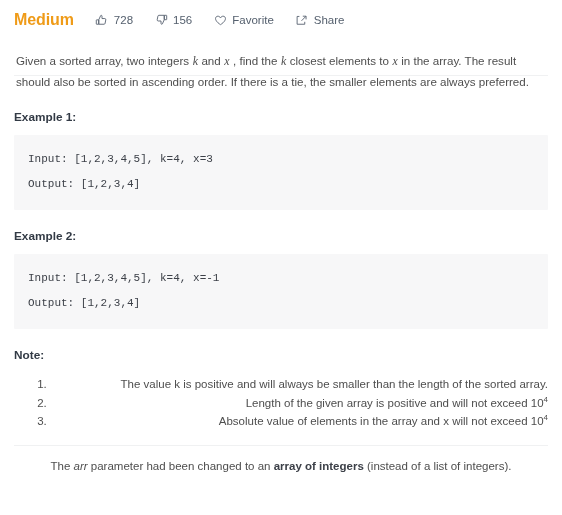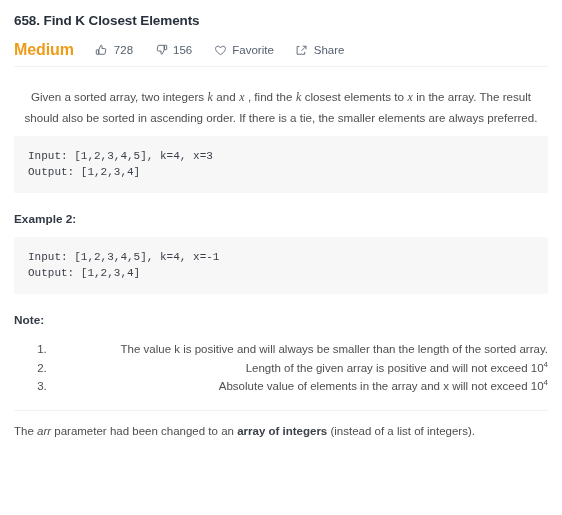--- a/index.html
+++ b/index.html
@@ -76,25 +76,24 @@
   }
 
   
   .content {
     padding-top: 18px;
     color: #4e4e4e;
     font-size: 11.6px;
     line-height: 19.5px;
   }
   .desc {
-    margin: 8px;
+    margin: 2px;
     color: #4e4e4e;
     font-size: 11.6px;
     line-height: 19.5px;
-    text-align: center;
   }
   .katex-var {
     font-family: "Liberation Serif", serif;
     font-style: italic;
     font-size: 11.8px;
     padding: 0 3.5px;
     color: #4e4e4e;
   }
 
   .section-head {
@@ -105,21 +104,21 @@
     margin-bottom: 0;
     line-height: 17px;
   }
 
   pre.code-block {
     background: #f7f7f8;
     margin: 9px 0 0 0;
     padding: 12px 14px 13px 14px;
     font-family: "Liberation Mono", monospace;
     font-size: 11px;
-    line-height: 16px;
+    line-height: 25px;
     color: #3c4048;
     white-space: pre;
     border-radius: 1px;
   }
 
   ol.note-list {
     margin: 11px 0 0 0;
     padding-left: 36px;
     color: #4e4e4e;
     font-size: 11.5px;
@@ -143,36 +142,35 @@
     margin-top: 11px;
     font-size: 11.5px;
     line-height: 18.5px;
     color: #4e4e4e;
   }
   .update-head {
     font-weight: bold;
     font-size: 11.5px;
     line-height: 17px;
   }
-  .update-body { margin-top: 1px; }
+  .update-body { margin-top: 1px; text-align: center; }
   .update-body i { font-style: italic; }
   .update-body b { font-weight: bold; color: #3c4048; }
   .update-final {
     font-weight: bold;
     font-style: italic;
     color: #32383f;
     line-height: 18px;
   }
 </style>
 </head>
 <body>
 
 <div class="page">
 
-  <div class="problem-title">658. Find K Closest Elements</div>
 
   <div class="meta-row">
 
     <span class="difficulty" style="color: rgb(239, 155, 24);">Medium</span>
 
     <span class="meta-item">
       <span class="ic">
         <svg viewBox="0 0 16 16" width="13" height="13" fill="none" stroke="#55606e" stroke-width="1.1">
           <path d="M4.6 7.2 L6.9 2.1 C7.0 1.7 7.4 1.5 7.8 1.6 C8.3 1.7 8.6 2.1 8.6 2.6 L8.6 5.6 L12.1 5.6 C12.9 5.6 13.5 6.3 13.3 7.1 L12.4 11.6 C12.3 12.2 11.8 12.6 11.2 12.6 L4.6 12.6 Z"></path>
           <rect x="1.6" y="7.2" width="3.0" height="5.4" rx="0.4"></rect>
@@ -212,20 +210,21 @@
     </span>
 
   </div>
 
   <div class="divider-top"></div>
 
   <div class="content">
 
     <p class="desc"><span>Given a sorted array, two integers</span><span class="katex-var">k</span><span>and</span><span class="katex-var">x</span><span>, find the</span><span class="katex-var">k</span><span>closest elements to</span><span class="katex-var">x</span><span>in the array. The result should also be sorted in ascending order. If there is a tie, the smaller elements are always preferred.</span></p>
 
+    <div class="section-head">Example 1:</div>
     <pre class="code-block">Input: [1,2,3,4,5], k=4, x=3
 Output: [1,2,3,4]</pre>
 
     <div class="section-head">Example 2:</div>
     <pre class="code-block">Input: [1,2,3,4,5], k=4, x=-1
 Output: [1,2,3,4]</pre>
 
     <div class="section-head">Note:</div>
     <ol class="note-list">
       <li><span>The value k is positive and will always be smaller than the length of the sorted array.</span></li>

